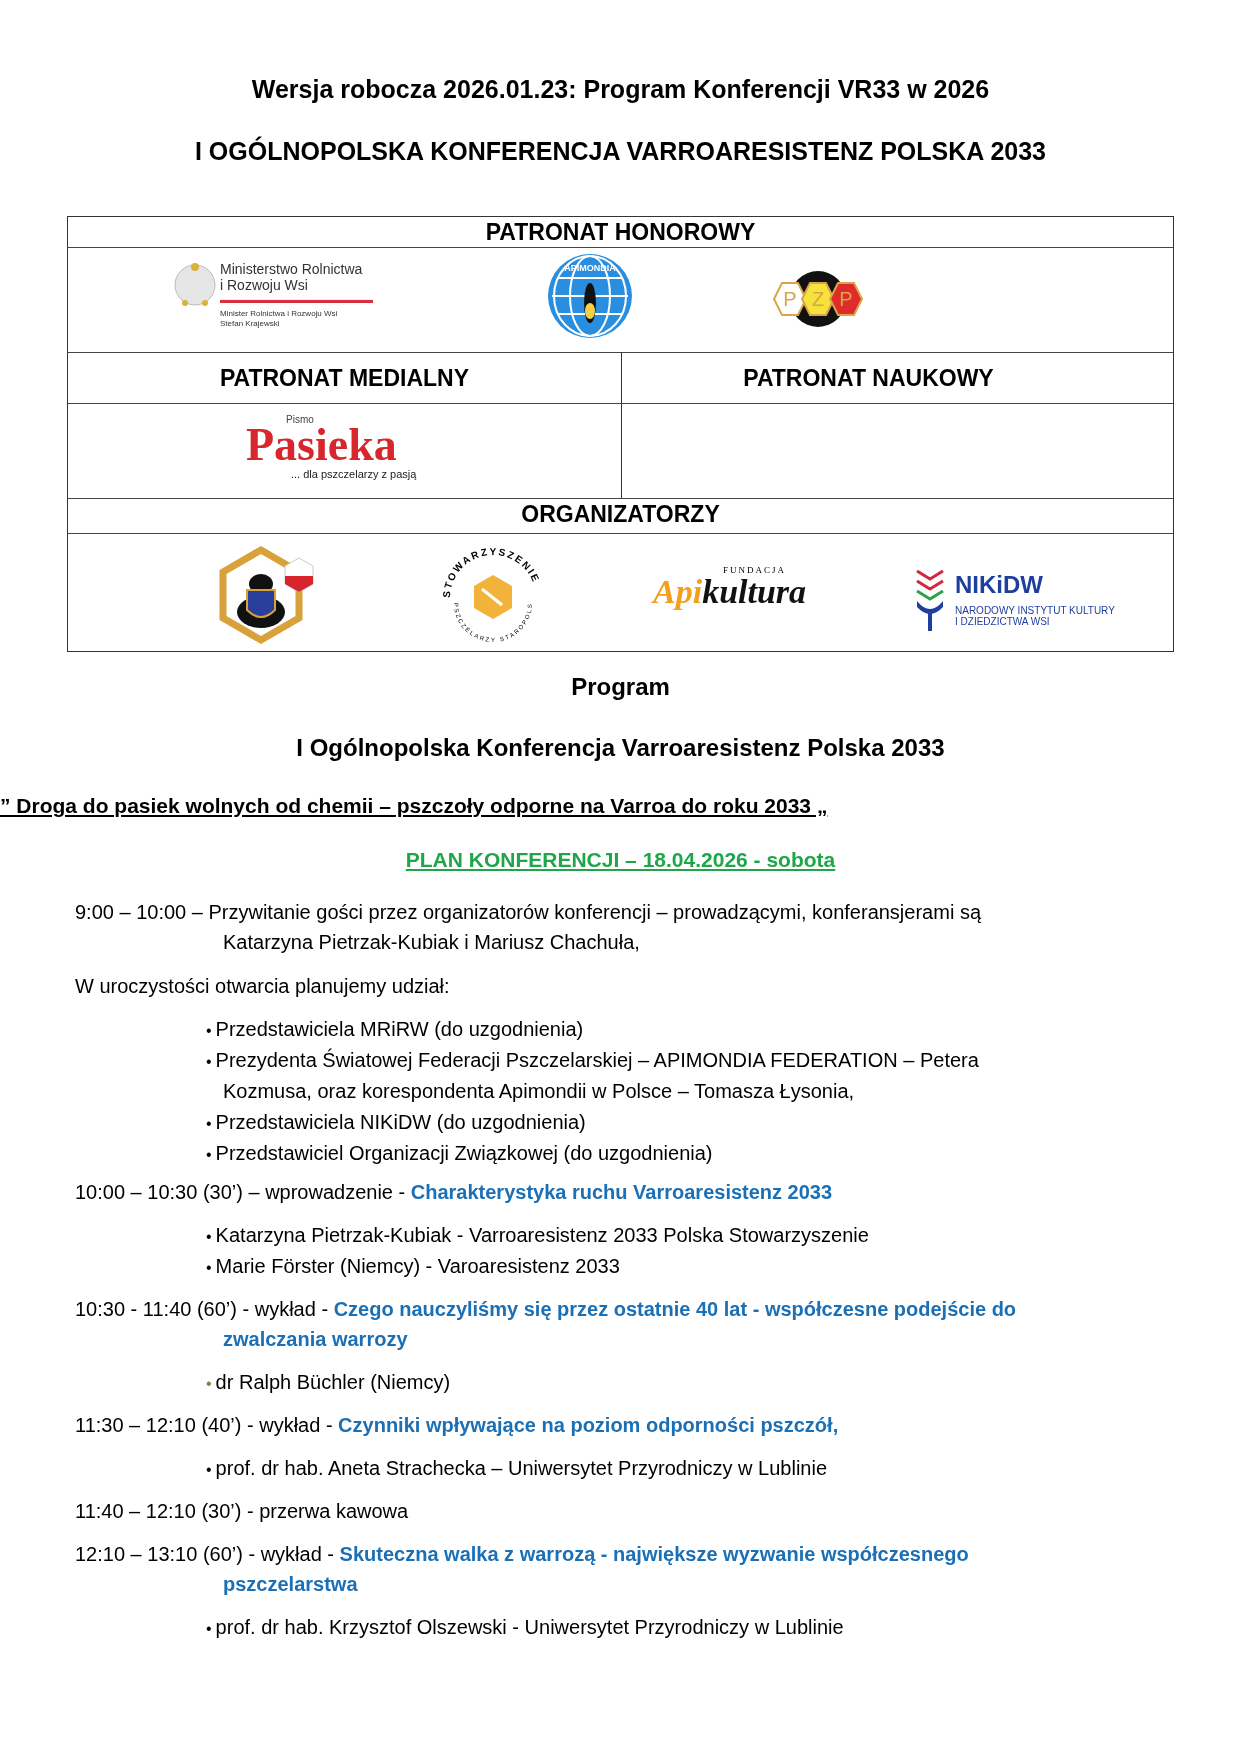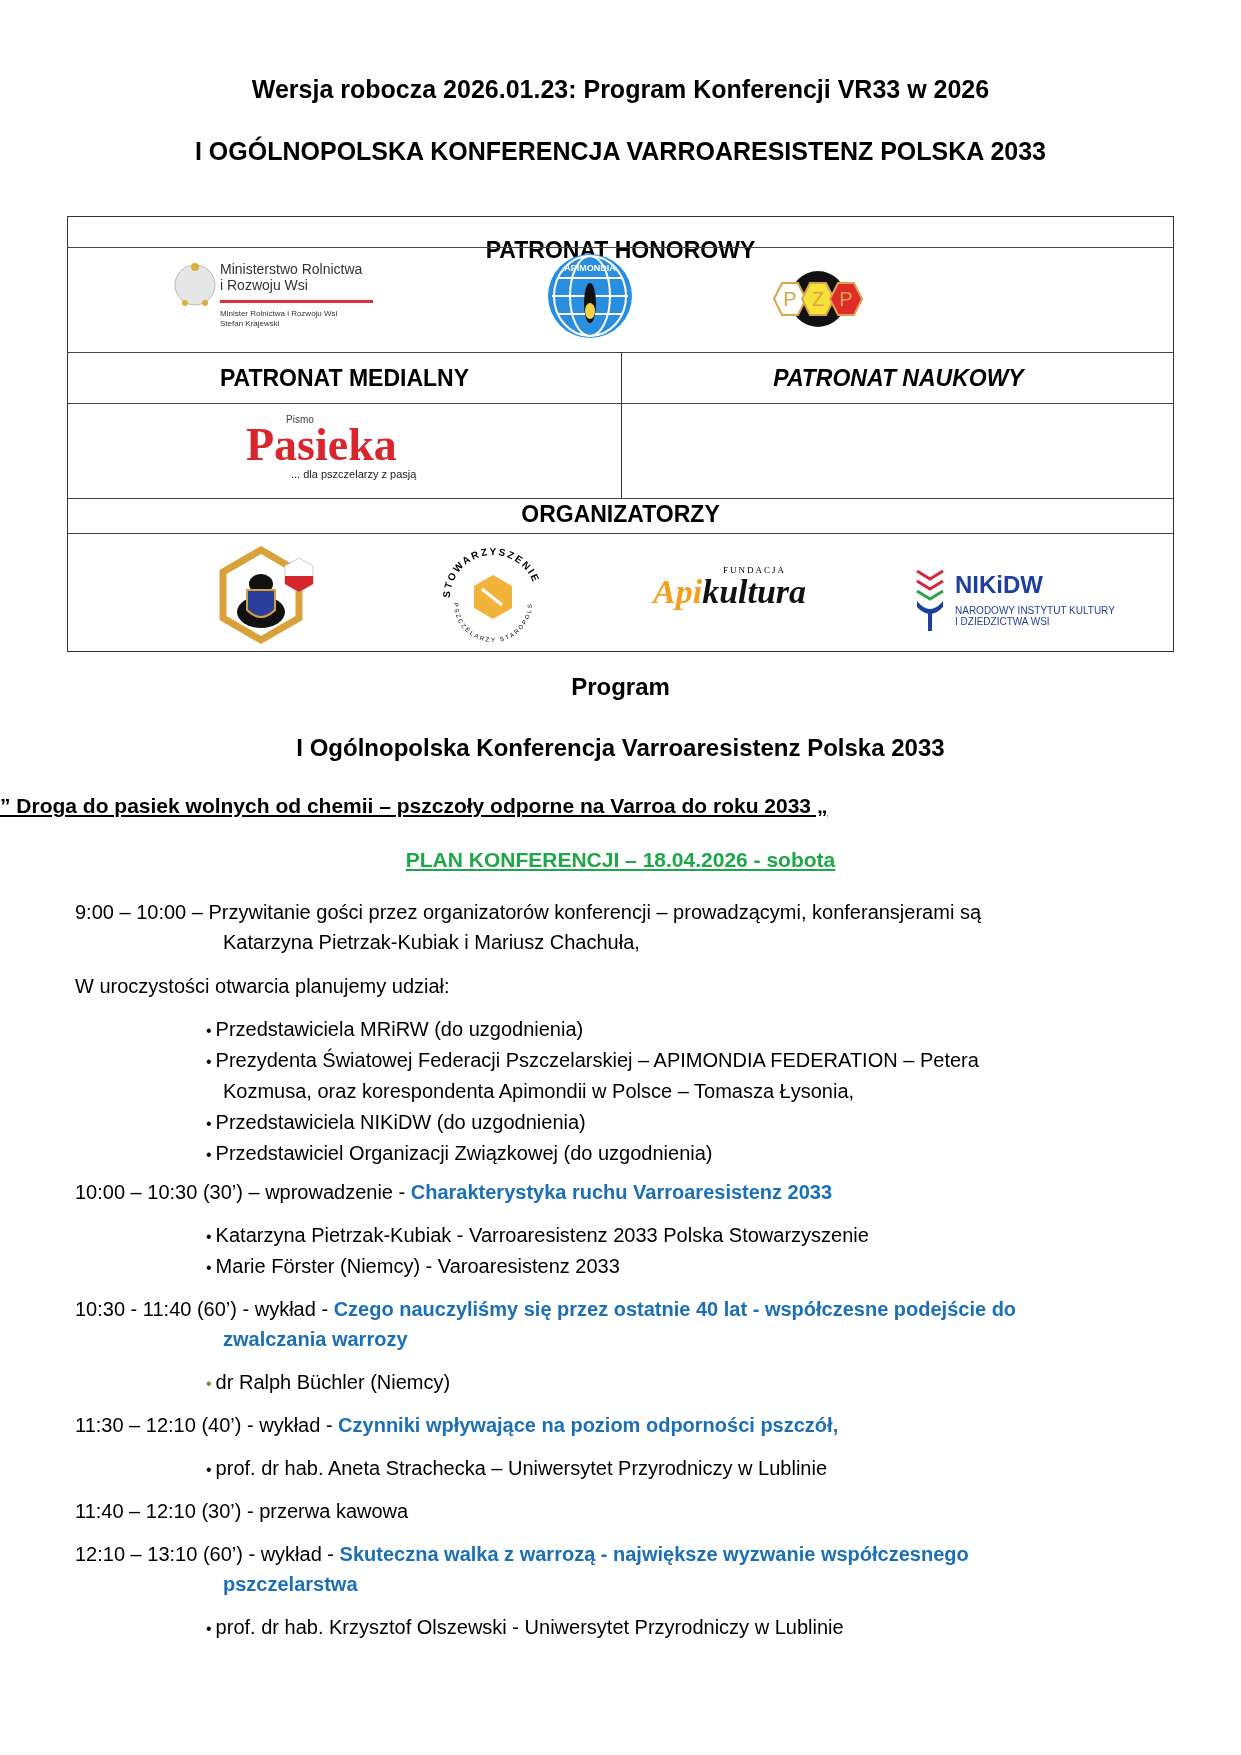--- a/index.html
+++ b/index.html
@@ -22,21 +22,21 @@
   .bullet::before { content: "\2022"; margin-right: 4px; font-size: 16px; }
   .bullet.green::before { color: #6b8e3a; }
 </style>
 </head>
 <body>
 
 <div class="abs title1">Wersja robocza 2026.01.23: Program Konferencji VR33 w 2026</div>
 <div class="abs title2">I OGÓLNOPOLSKA KONFERENCJA VARROARESISTENZ POLSKA 2033</div>
 
 <div class="abs tbl">
-  <div class="hdr" style="top:2px;left:0;width:100%;margin-top:18px;">PATRONAT HONOROWY</div>
+  <div class="hdr" style="top:2px;left:0;width:100%;">PATRONAT HONOROWY</div>
   <div class="hline" style="top:30px;"></div>
 
   <div class="logo" style="top:44px;left:105px;width:210px;height:70px;">
     <svg width="44" height="48" style="position:absolute;left:0;top:0;">
       <ellipse cx="22" cy="24" rx="20" ry="20" fill="#e6e6e6" stroke="#bbb"></ellipse>
       <circle cx="22" cy="6" r="4" fill="#d9b23a"></circle>
       <circle cx="12" cy="42" r="3" fill="#d9b23a"></circle>
         <circle cx="32" cy="42" r="3" fill="#d9b23a"></circle>
     </svg>
     <div style="position:absolute;left:47px;top:0;font-size:14px;color:#333;line-height:16px;">
@@ -70,21 +70,21 @@
     <polygon points="52,14 68,14 76,30 68,46 52,46 44,30" fill="#f6e23a" stroke="#d9a54a" stroke-width="2"></polygon>
     <polygon points="80,14 96,14 104,30 96,46 80,46 72,30" fill="#e02b2b" stroke="#d9a54a" stroke-width="2"></polygon>
     <text x="32" y="37" font-size="20" text-anchor="middle" fill="#d9a54a" font-family="Liberation Sans, sans-serif">P</text>
     <text x="60" y="37" font-size="20" text-anchor="middle" fill="#d9a54a" font-family="Liberation Sans, sans-serif">Z</text>
     <text x="88" y="37" font-size="20" text-anchor="middle" fill="#d9a54a" font-family="Liberation Sans, sans-serif">P</text>
   </svg>
 
   <div class="hline" style="top:135px;"></div>
   <div class="vline" style="left:553px;top:135px;height:146px;"></div>
   <div class="hdr" style="top:148px;left:0;width:553px;">PATRONAT MEDIALNY</div>
-  <div class="hdr" style="top:148px;left:554px;width:553px;font-style:italic;">PATRONAT NAUKOWY</div>
+  <div class="hdr" style="top:148px;left:524px;width:553px;">PATRONAT NAUKOWY</div>
   <div class="hline" style="top:186px;"></div>
 
   <div class="logo" style="top:197px;left:178px;width:190px;height:70px;">
     <div style="position:absolute;left:40px;top:0;font-size:10px;color:#444;">Pismo</div>
     <div style="position:absolute;left:0;top:4px;font-family:'Liberation Serif',serif;font-size:46px;color:#d7262c;font-weight:bold;">Pasieka</div>
     <div style="position:absolute;left:45px;top:54px;font-size:11px;color:#222;">... dla pszczelarzy z pasją</div>
   </div>
 
 
   <div class="hline" style="top:281px;"></div>

